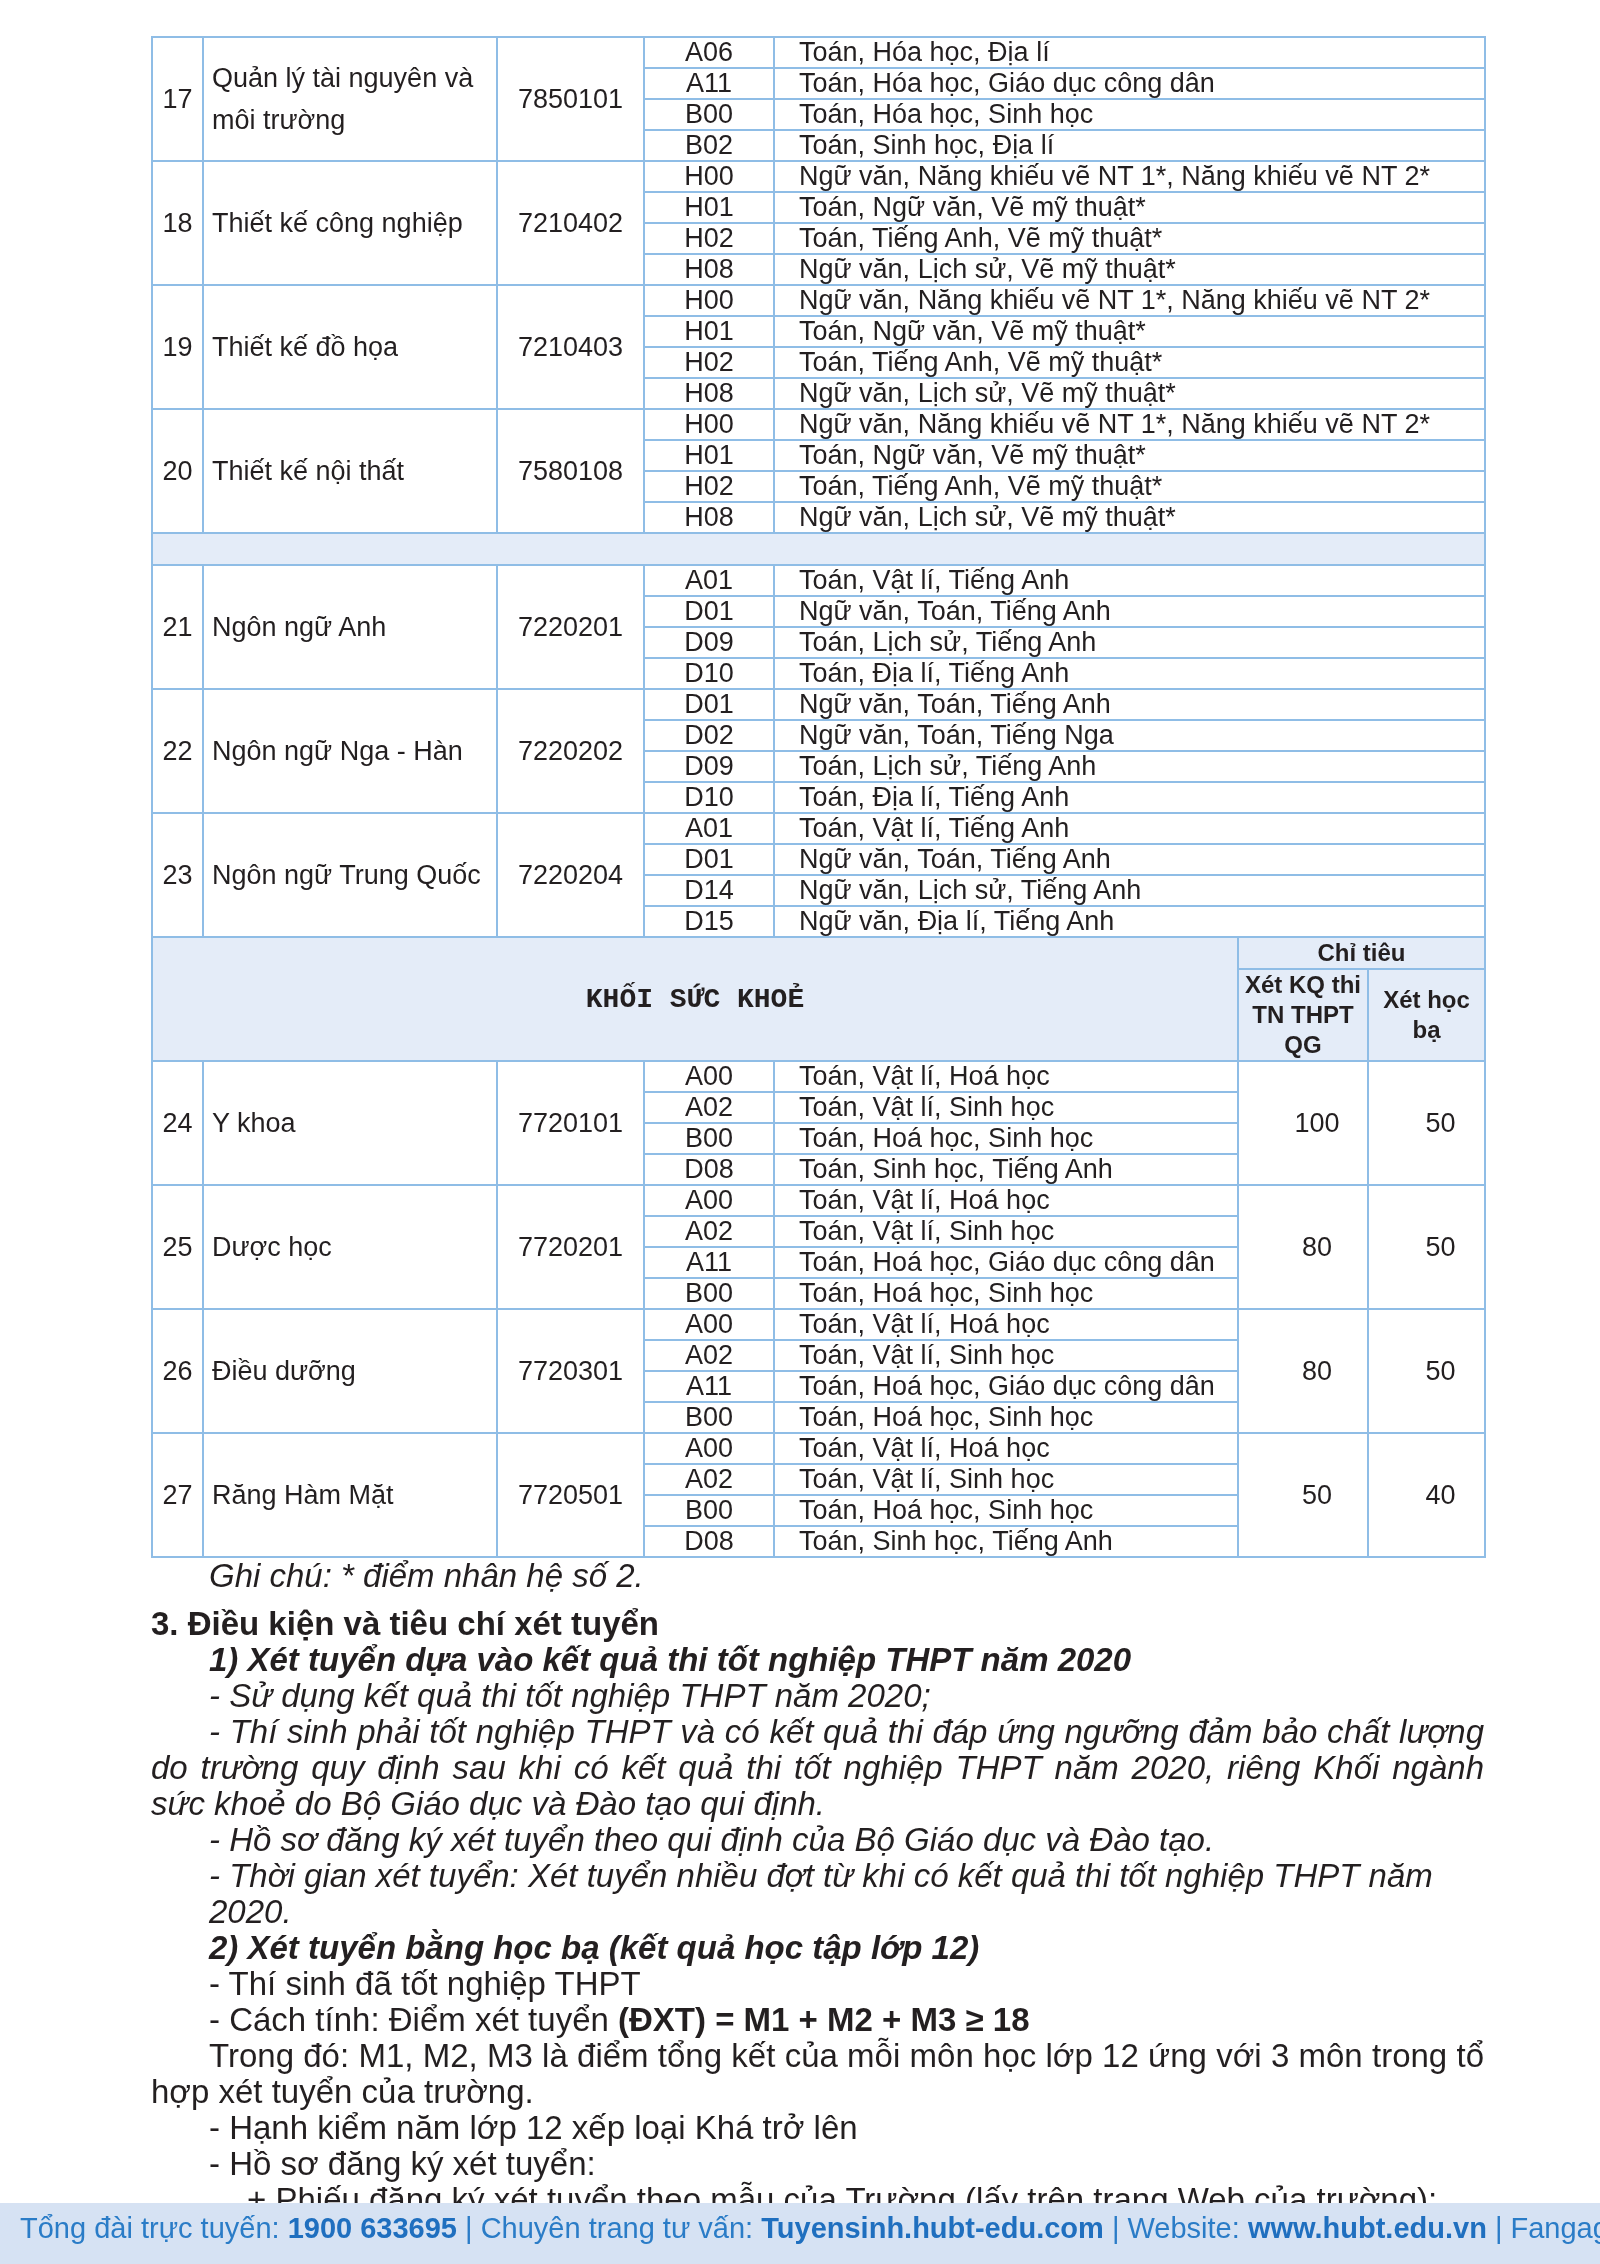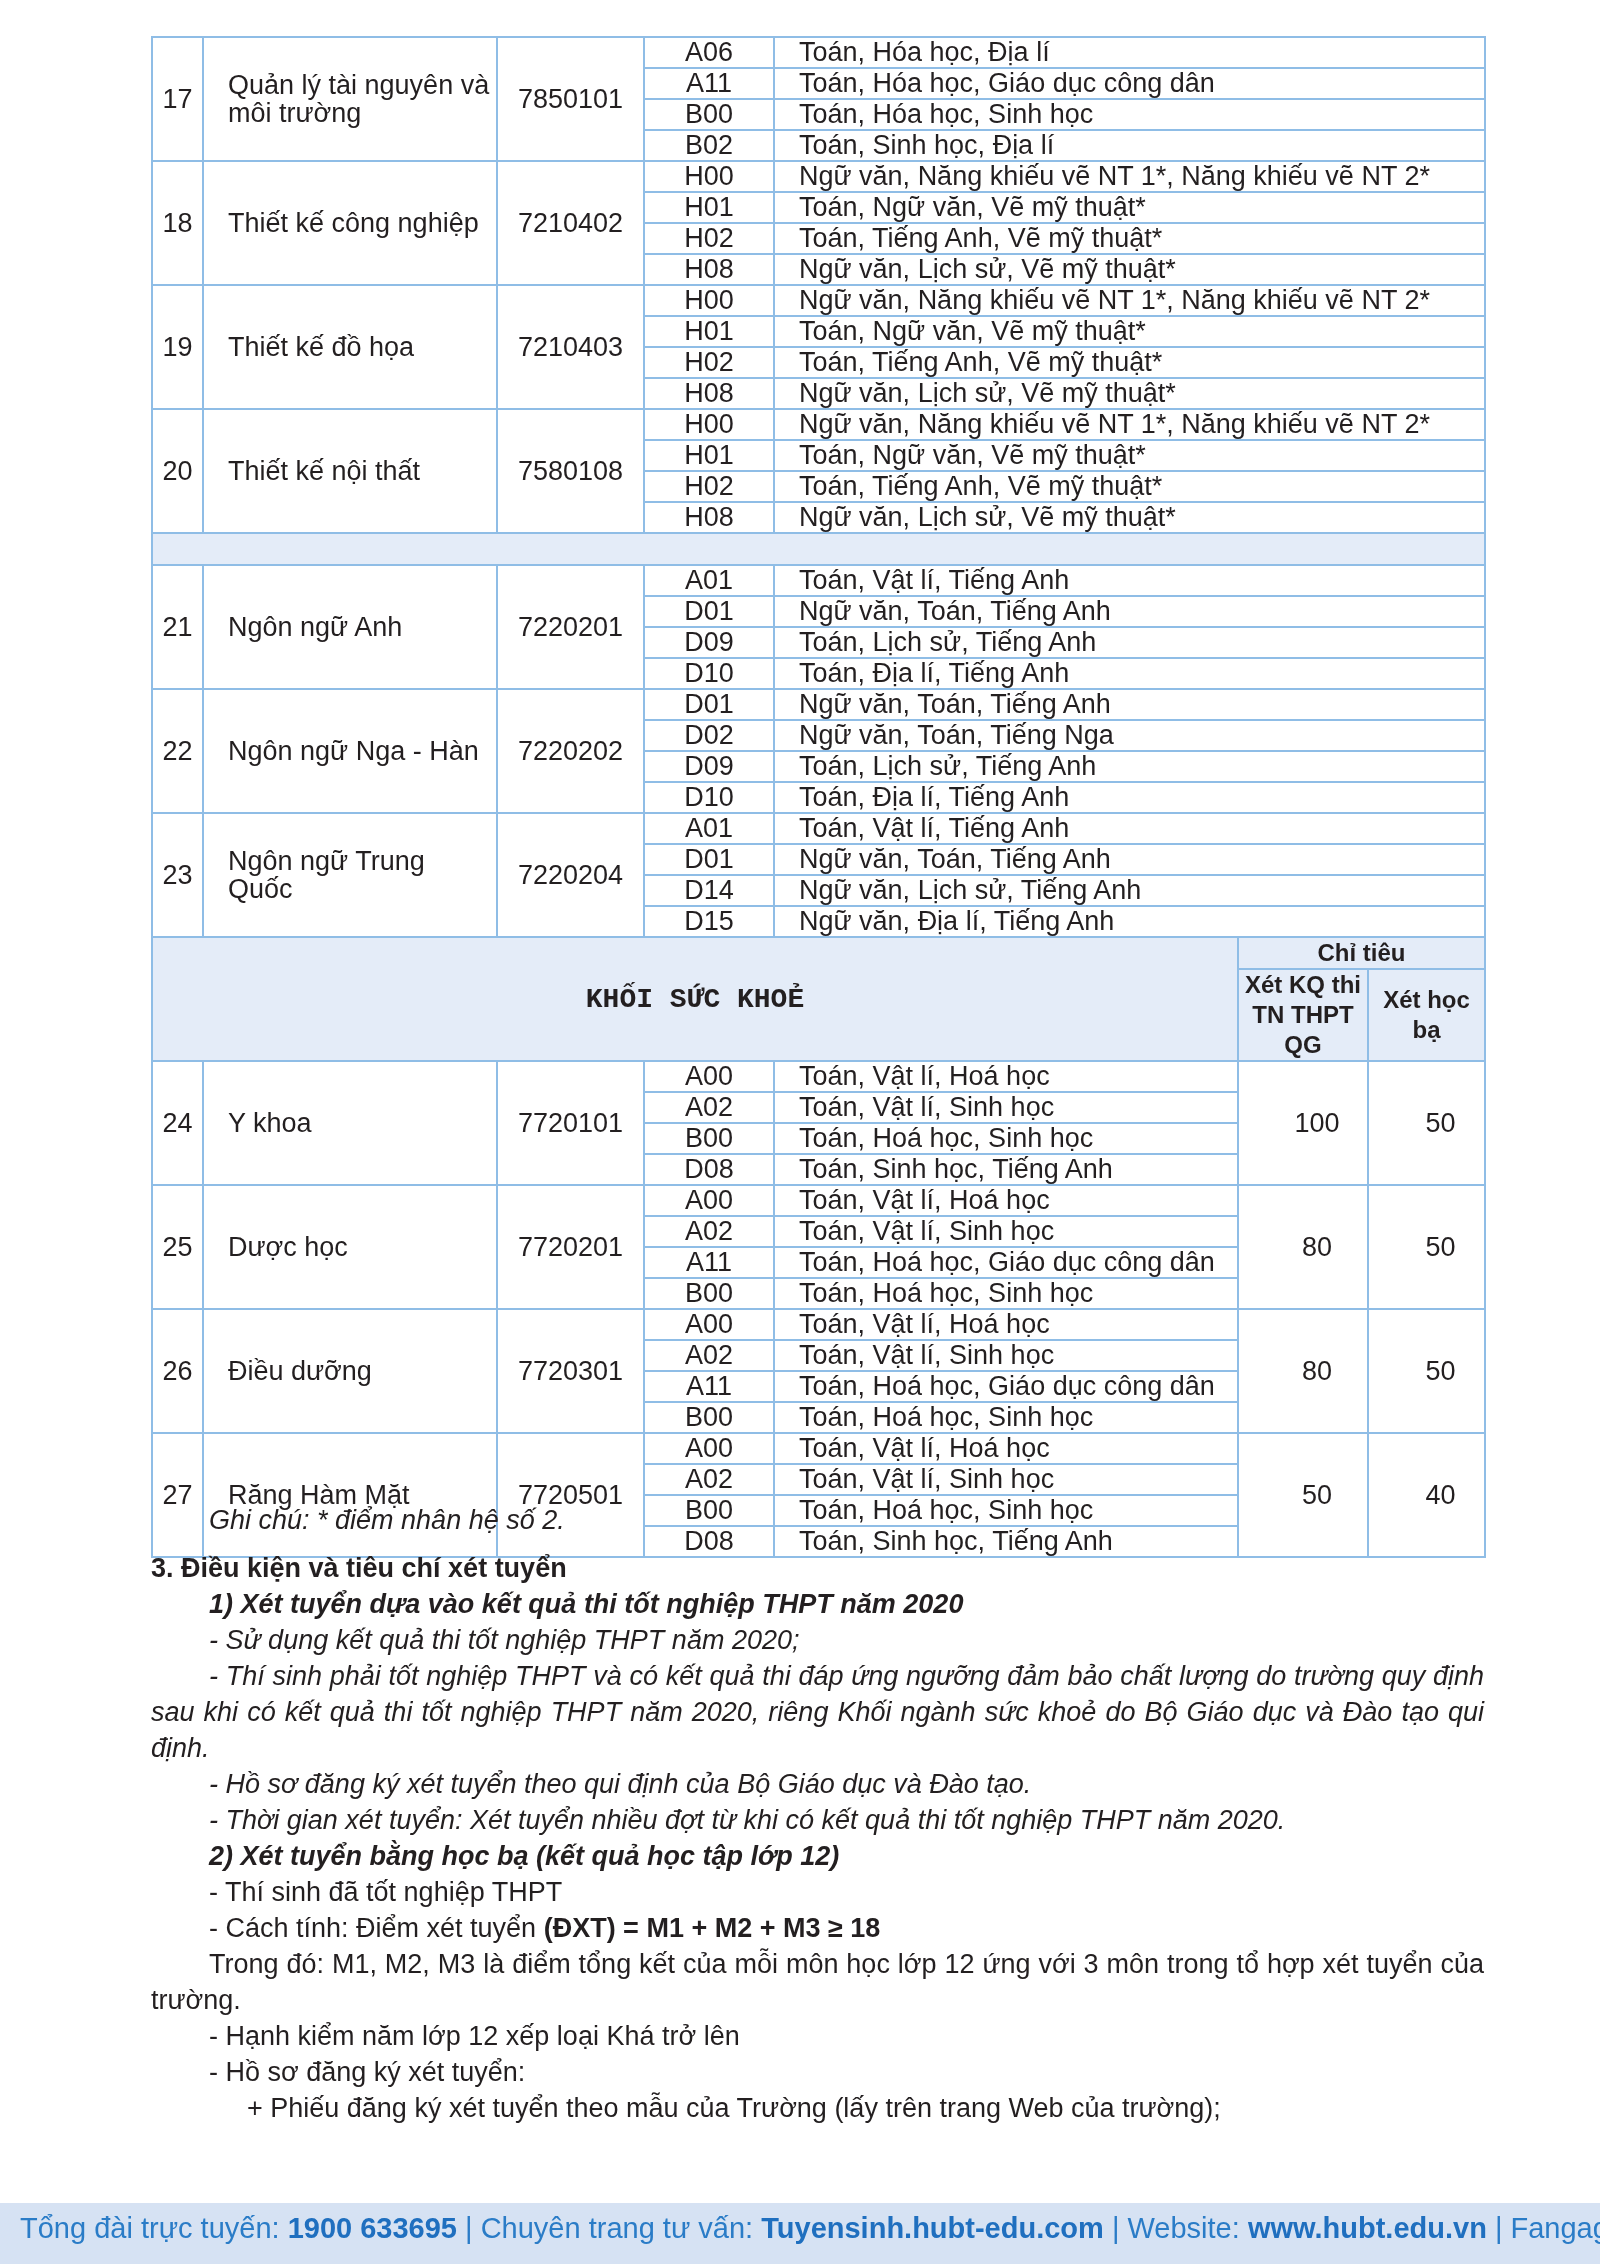--- a/index.html
+++ b/index.html
@@ -1,29 +1,29 @@
 <!DOCTYPE html>
 <html><head>
 <meta charset="utf-8">
 <style>
   html,body{margin:0;padding:0;background:#fff;}
   body{width:1600px;height:2264px;position:relative;overflow:hidden;font-family:"Liberation Sans","DejaVu Sans",sans-serif;color:#231f20;}
   .tbl{position:absolute;left:151px;top:36px;width:1333px;border-collapse:collapse;table-layout:fixed;font-size:27px;}
   .tbl td{border:2px solid #8fbde6;padding:0;height:29px;line-height:29px;vertical-align:middle;white-space:nowrap;overflow:hidden;}
   .tbl td.stt{text-align:center;border-radius:12px;}
-  .tbl td.name{padding-left:24px;line-height:28px;white-space:normal;}
+  .tbl td.name{padding-left:8px;line-height:42px;white-space:normal;}
   .tbl td.code{text-align:center;}
   .tbl td.blk{text-align:center;}
   .tbl td.subj{padding-left:24px;}
   .tbl td.num{text-align:center;padding-left:28px;}
   .tbl tr.band td{background:#e4ecf8;height:30px;}
   .tbl tr.hdr td{background:#e4ecf8;font-weight:bold;text-align:center;}
   .tbl td.hdr-title{font-size:28px;font-family:Liberation Mono, monospace;}
   .tbl td.hdr-small{font-size:24px;line-height:30px;white-space:normal;}
-  .notes{position:absolute;left:151px;top:1502px;width:1333px;font-size:27px;line-height:36px;}
+  .notes{position:absolute;left:151px;top:1558px;width:1333px;font-size:33px;line-height:36px;}
   .notes p{margin:0;}
   .i{font-style:italic;}
   .b{font-weight:bold;}
   .ind1{padding-left:58px;}
   .ind2{padding-left:96px;}
   .just{text-align:justify;}
   .footer{position:absolute;left:0;top:2203px;width:1600px;height:61px;background:#d6e2f3;color:#2a7cc7;font-size:29px;line-height:50px;padding-left:20px;box-sizing:border-box;white-space:nowrap;}
   .footer .strong{font-weight:bold;color:#1f6fbf;}
 </style>
 </head>

